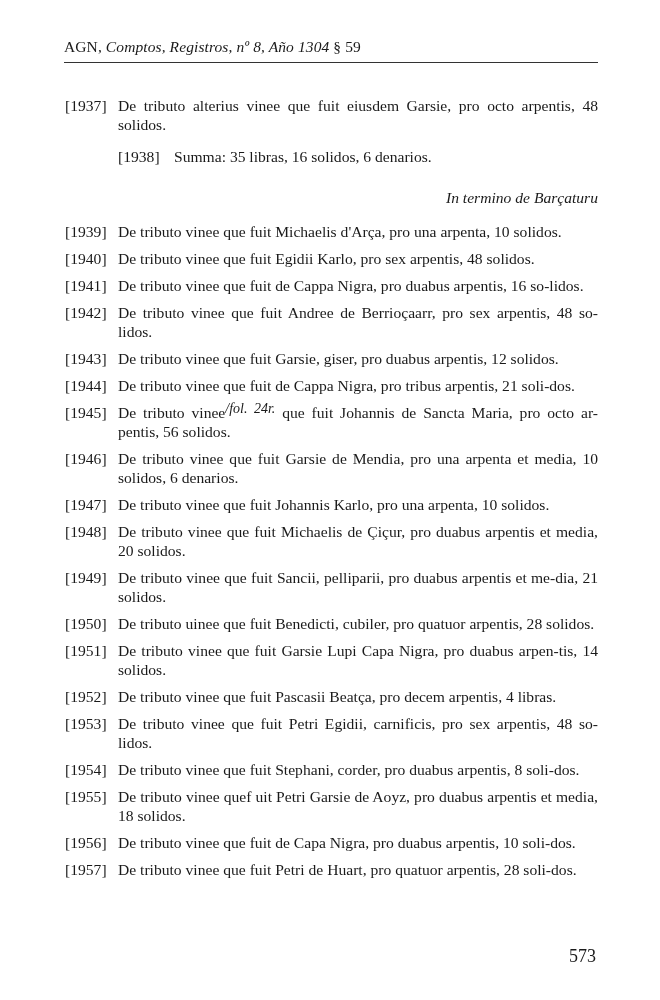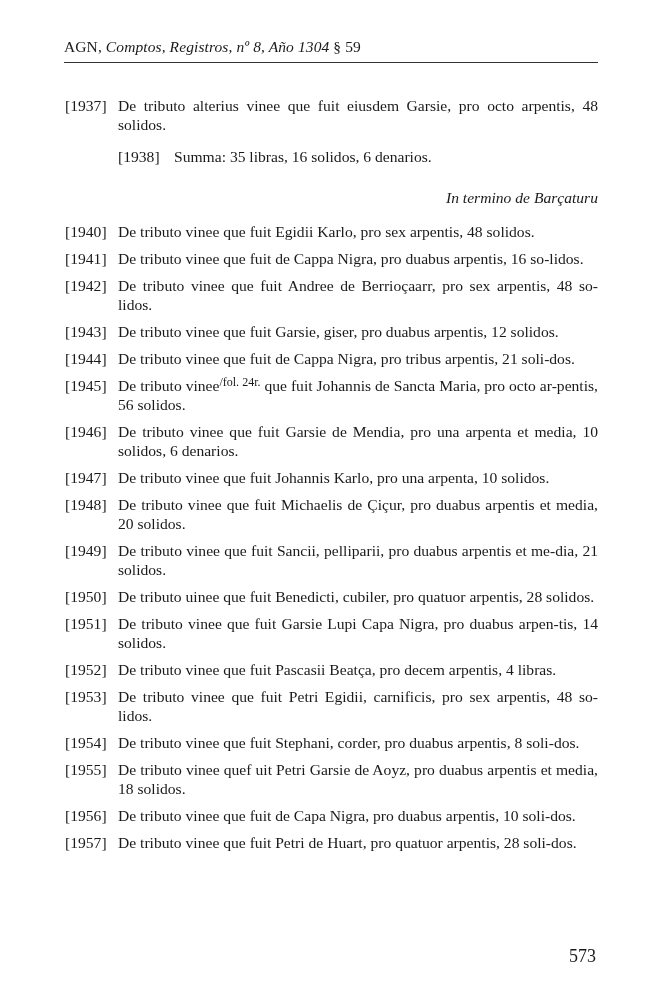--- a/index.html
+++ b/index.html
@@ -62,23 +62,24 @@
     }
     .summa .num { flex: 0 0 56px; white-space: nowrap; }
     .section-heading {
       text-align: right;
       font-style: italic;
       margin-top: 22px;
       margin-bottom: 15px;
       padding-left: 30px;
     }
     sup.fol {
-      font-size: 12px;
+      font-size: 14px;
       vertical-align: 5px;
       line-height: 0;
+      font-style: italic;
     }
     .page-number {
       position: absolute;
       right: 64px;
       top: 946px;
       font-size: 18px;
     }
   </style>
 </head>
 <body>
@@ -93,20 +94,24 @@
     <span class="txt">De tributo alterius vinee que fuit eiusdem Garsie, pro octo arpentis, 48 solidos.</span>
   </div>
 
   <div class="summa">
     <span class="num">[1938]</span>
     <span class="txt">Summa: 35 libras, 16 solidos, 6 denarios.</span>
   </div>
 
   <div class="section-heading">In termino de Barçaturu</div>
 
+  <div class="entry">
+    <span class="num">[1939]</span>
+    <span class="txt">De tributo vinee que fuit Michaelis d'Arça, pro una arpenta, 10 solidos.</span>
+  </div>
   <div class="entry">
     <span class="num">[1940]</span>
     <span class="txt">De tributo vinee que fuit Egidii Karlo, pro sex arpentis, 48 solidos.</span>
   </div>
   <div class="entry">
     <span class="num">[1941]</span>
     <span class="txt">De tributo vinee que fuit de Cappa Nigra, pro duabus arpentis, 16 so-lidos.</span>
   </div>
   <div class="entry">
     <span class="num">[1942]</span>

